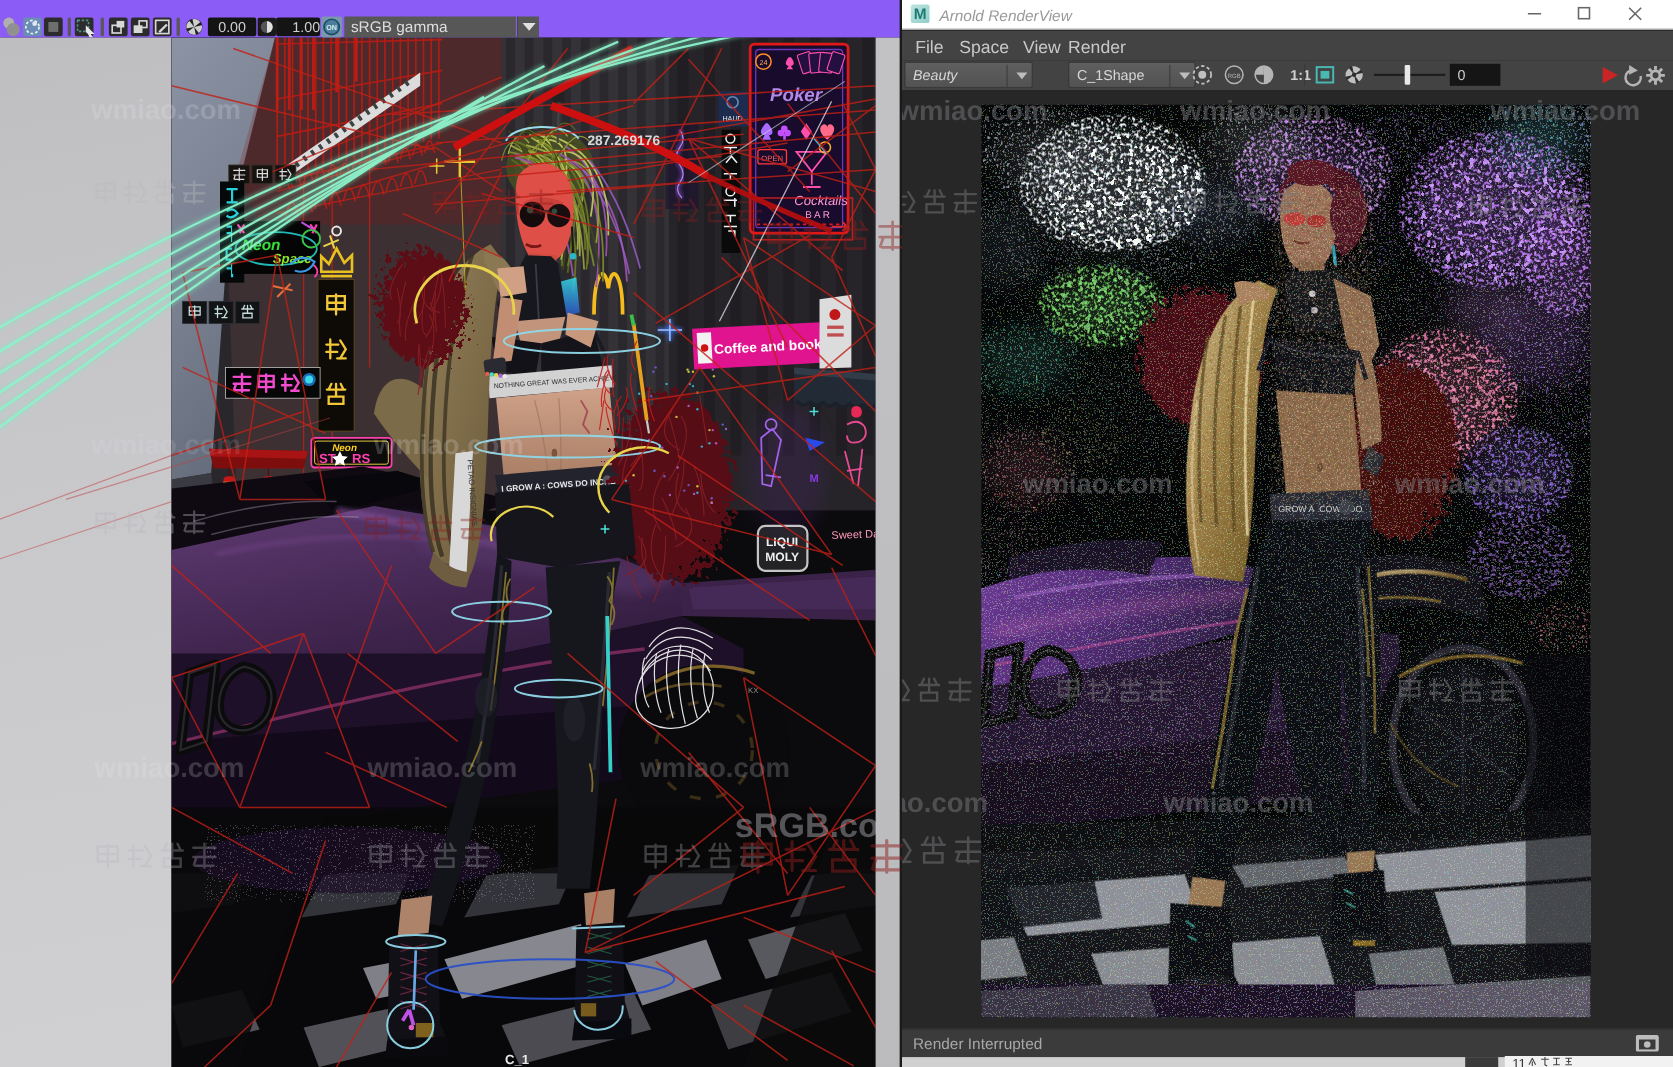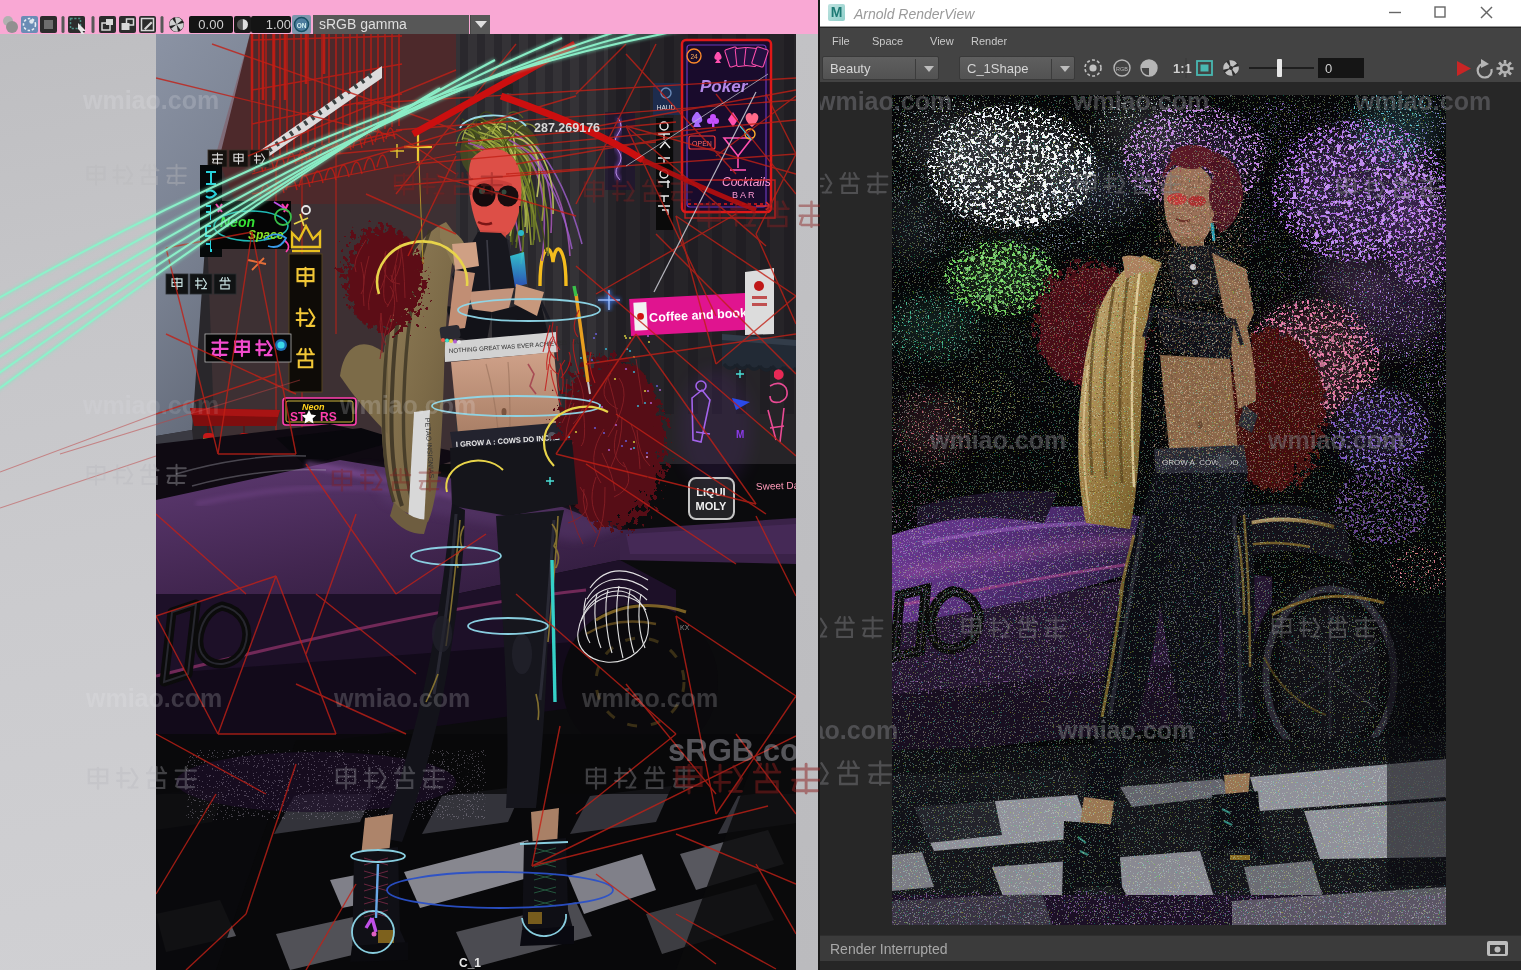--- a/index.html
+++ b/index.html
@@ -4,27 +4,27 @@
 html,body{margin:0;padding:0;width:1521px;height:970px;overflow:hidden;background:#222;
   font-family:"Liberation Sans",sans-serif;}
 *{box-sizing:border-box;}
 #maya{position:absolute;left:0;top:0;width:820px;height:970px;background:#3e3e3e;}
 #viewport{position:absolute;left:0;top:34px;width:820px;height:936px;background:#0b0b0d;}
 #grayL{position:absolute;left:0;top:0;width:156px;height:936px;
   background:linear-gradient(170deg,#bebec1 0%,#c6c6c9 30%,#cbcbce 60%,#d0d0d3 100%);}
 #grayR{position:absolute;left:796px;top:0;width:24px;height:936px;background:linear-gradient(#c2c2c5,#bbbbbe);}
 #scene{position:absolute;left:156px;top:0;width:640px;height:936px;}
 #overlaySvg{position:absolute;left:0;top:0;width:820px;height:936px;pointer-events:none;}
-#mtoolbar{position:absolute;left:0;top:0;width:820px;height:34px;background:#f9a8d4;}
+#mtoolbar{position:absolute;left:0;top:0;width:820px;height:34px;background:#8b5cf6;}
 .mfield{position:absolute;background:#141414;color:#cfcfcf;font-size:13px;text-align:center;border-radius:2px;}
 #arnold{position:absolute;left:818px;top:0;width:703px;height:970px;background:#262626;border-left:2px solid #1a1a1a;}
 #titlebar{position:absolute;left:0;top:0;width:701px;height:27px;background:#ffffff;border-bottom:1px solid #9a9a9a;}
 #mlogo{position:absolute;left:8px;top:4px;width:17px;height:17px;background:linear-gradient(135deg,#bfe3e0,#8fcfca);border-radius:2px;color:#1d7a74;font-weight:bold;font-size:14px;text-align:center;line-height:17px;}
 #ttext{position:absolute;left:34px;top:6px;color:#9a9a9a;font-size:14px;font-style:italic;}
-#menubar{position:absolute;left:0;top:28px;width:701px;height:27px;background:#434343;color:#c9c9c9;font-size:11px;}
+#menubar{position:absolute;left:0;top:28px;width:701px;height:27px;background:#434343;color:#c9c9c9;font-size:16px;}
 #menubar span{position:absolute;top:7px;}
 #atoolbar{position:absolute;left:0;top:55px;width:701px;height:27px;background:#434343;}
 .add{position:absolute;top:1px;height:24px;background:linear-gradient(#5f5f5f,#525252);border:1px solid #393939;border-radius:2px;color:#d6d6d6;font-size:13px;}
 .add .arr{position:absolute;right:4px;top:9px;width:0;height:0;border-left:5px solid transparent;border-right:5px solid transparent;border-top:6px solid #bdbdbd;}
 .add .dv{position:absolute;right:22px;top:2px;width:1px;height:20px;background:#3c3c3c;}
 #renderarea{position:absolute;left:0;top:82px;width:701px;height:853px;background:#272727;}
 #rimg{position:absolute;left:72px;top:13px;width:554px;height:830px;}
 #statusbar{position:absolute;left:0;top:935px;width:701px;height:26px;background:#3b3b3b;color:#a8a8a8;font-size:14px;border-top:1px solid #2e2e2e;}
 #sliver{position:absolute;left:0;top:961px;width:701px;height:9px;background:#d0d0d0;}
 .wm{position:absolute;color:rgba(235,235,240,0.20);font-size:25px;font-weight:bold;letter-spacing:0px;pointer-events:none;z-index:50;}
@@ -855,25 +855,25 @@
     </svg>
   </div>
   <div id="menubar">
       <span style="left:12px">File</span>
       <span style="left:52px">Space</span>
       <span style="left:110px">View</span>
       <span style="left:151px">Render</span>
     </div>
   <div id="atoolbar">
     <div class="add" style="left:2px;width:117px;">
-        <span style="position:absolute;left:7px;top:4px;">Beauty</span>
+        <span style="position:absolute;left:7px;top:4px;font-style:italic;">Beauty</span>
         <span class="dv"></span>
         <span class="arr"></span>
       </div>
-    <div class="add" style="left:139px;width:116px;">
+    <div class="add" style="left:151px;width:116px;">
         <span style="position:absolute;left:7px;top:4px;">C_1Shape</span>
         <span class="dv"></span>
         <span class="arr"></span>
       </div>
     <svg width="446" height="27" style="position:absolute;left:258px;top:0">
       <circle cx="15" cy="13" r="8" fill="none" stroke="#c0c0c0" stroke-width="1.6" stroke-dasharray="3 2.2"></circle>
         <circle cx="15" cy="13" r="3.6" fill="#c0c0c0"></circle>
       <circle cx="44" cy="13" r="8" fill="none" stroke="#b5b5b5" stroke-width="1.4"></circle>
         <text x="44" y="15.5" font-size="5.5" fill="#b5b5b5" text-anchor="middle" font-family="Liberation Sans">RGB</text>
       <circle cx="71" cy="13" r="8" fill="none" stroke="#b5b5b5" stroke-width="1.4"></circle>
@@ -1148,20 +1148,26 @@
 <rect x="495" y="500" width="59" height="290" fill="#0a0a0e" opacity="0.55"></rect>
       </svg>
     </div>
   <div id="statusbar"><span style="margin-left:10px;display:inline-block;margin-top:5px">Render Interrupted</span>
     <svg width="22" height="16" style="position:absolute;right:12px;top:5px">
         <rect x="0" y="0" width="21" height="15" rx="2" fill="#bdbdbd"></rect>
         <rect x="3" y="4" width="15" height="9" fill="#3a3a3a"></rect>
         <circle cx="10.5" cy="8.5" r="3" fill="#bdbdbd"></circle>
       </svg>
   </div>
+  <div id="sliver">
+    <div style="position:absolute;left:512px;top:0;width:30px;height:9px;background:#3a3a3a;"></div>
+    <div style="position:absolute;left:548px;top:-1px;width:155px;height:10px;background:#f2f2f2;color:#333;font-size:12px;">&nbsp;&nbsp;11<svg width="46" height="10" style="vertical-align:top">
+          <path d="M6,2 L3,8 M6,2 L9,8 M6,5 v4 M14,3 h7 M17.5,1 v7 l2,1 M25,2 h6 M28,2 v6 M25,8 h6 M36,2 h6 M39,2 v5 M36,8 h6 M37,5 h4" stroke="#444" stroke-width="1" fill="none"></path>
+        </svg></div>
+  </div>
 </div>
 <div style="position:absolute;left:0;top:0;width:820px;height:970px;overflow:hidden;z-index:60;pointer-events:none;">
 <div class="wm" style="left:83px;top:86px;">wmiao.com</div>
 <svg style="position:absolute;left:83px;top:162px" width="111" height="26">
       <path d="M4.64,5.06 H21.36 V17.6 H4.64 Z M4.64,11.44 H21.36 M13.0,3.52 V22.66 M34.34,3.52 V21.560000000000002 M30.6,8.36 H42.04 M30.6,15.4 H40.94 M43.8,4.3999999999999995 L49.08,12.76 L43.8,21.560000000000002 M40.94,21.560000000000002 H49.08 M57.88,8.36 H75.48 M66.68,2.8600000000000003 V14.959999999999999 M59.64,14.959999999999999 H73.72 V22.000000000000004 H59.64 Z M62.28,2.8600000000000003 L60.08,7.26 M71.08,2.8600000000000003 L73.28,7.26 M84.28,6.16 H102.75999999999999 M84.28,13.860000000000001 H102.75999999999999 M85.82,21.12 H101.22 M93.52,2.8600000000000003 V22.66 M86.92,13.860000000000001 L84.72,20.46" stroke="#b8b8bc" stroke-width="2.0" fill="none" opacity="0.4" stroke-linecap="round"></path>
     </svg>
 <svg style="position:absolute;left:390px;top:170px" width="121" height="28">
       <path d="M4.88,5.52 H23.12 V19.200000000000003 H4.88 Z M4.88,12.48 H23.12 M14.0,3.84 V24.72 M37.28,3.84 V23.520000000000003 M33.2,9.12 H45.68 M33.2,16.799999999999997 H44.480000000000004 M47.6,4.8 L53.36,13.92 L47.6,23.520000000000003 M44.480000000000004,23.520000000000003 H53.36 M62.96,9.12 H82.16 M72.56,3.12 V16.32 M64.88,16.32 H80.24000000000001 V24.0 H64.88 Z M67.76,3.12 L65.36,7.92 M77.36,3.12 L79.76,7.92 M91.76,6.720000000000001 H111.92 M91.76,15.120000000000001 H111.92 M93.44,23.04 H110.24000000000001 M101.84,3.12 V24.72 M94.64,15.120000000000001 L92.24000000000001,22.32" stroke="rgb(135,30,30)" stroke-width="2.2" fill="none" opacity="0.4" stroke-linecap="round"></path>
     </svg>
 <svg style="position:absolute;left:580px;top:177px" width="121" height="28">

